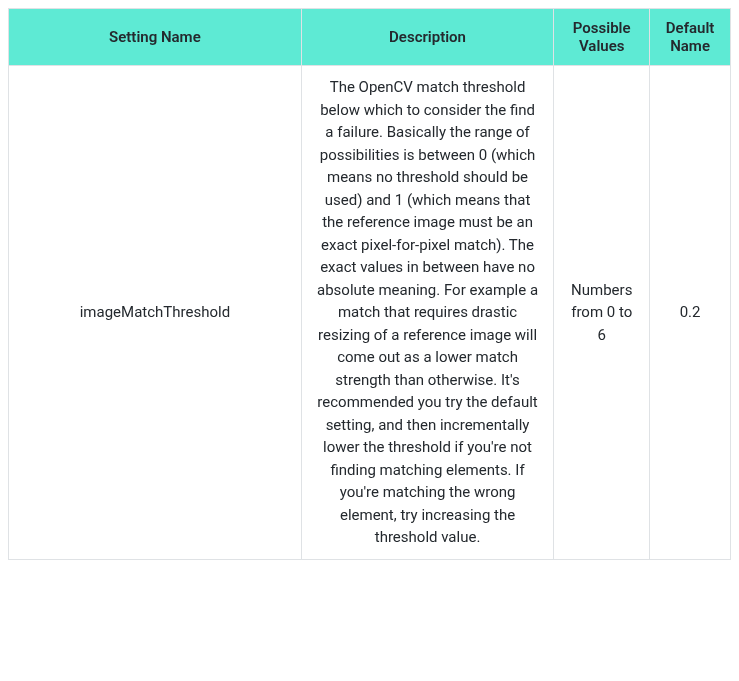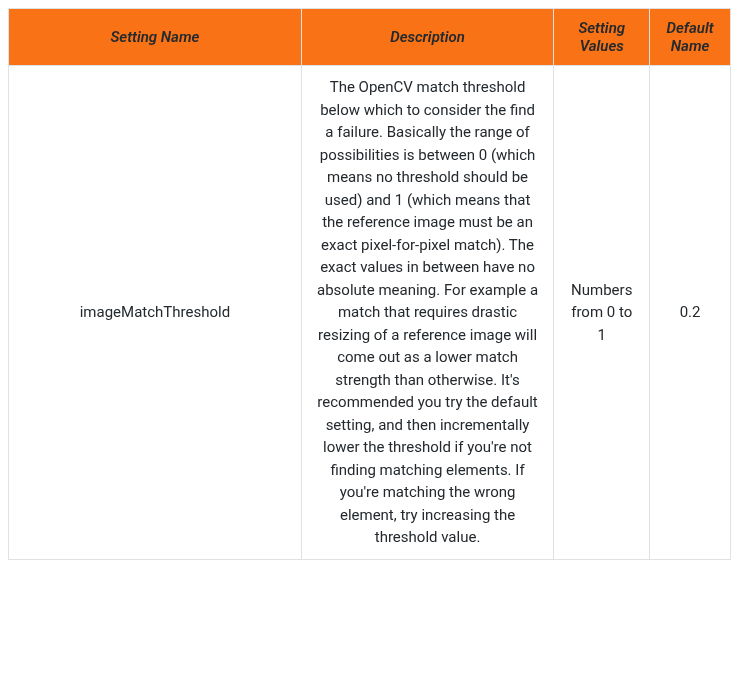--- a/index.html
+++ b/index.html
@@ -19,23 +19,22 @@
       border-collapse: collapse;
       border: 1px solid #dfe2e5;
     }
     th, td {
       border: 1px solid #dfe2e5;
       padding: 10px 14px;
       vertical-align: middle;
     }
     th {
       font-weight: 600;
-      background: #f97316;
+      background: #5eead4;
       color: #24292e;
-      font-style: italic;
     }
     td {
       text-align: center;
       line-height: 1.5;
     }
     .col-name {
       width: 290px;
       word-break: break-word;
     }
     .col-desc {
@@ -49,25 +48,25 @@
     }
   </style>
 </head>
 <body>
 
 <table>
   <thead>
     <tr>
       <th class="col-name">Setting Name</th>
       <th class="col-desc">Description</th>
-      <th class="col-possible">Setting Values</th>
+      <th class="col-possible">Possible Values</th>
       <th class="col-default">Default Name</th>
     </tr>
   </thead>
   <tbody>
     <tr>
       <td class="col-name">imageMatchThreshold</td>
       <td class="col-desc">The OpenCV match threshold below which to consider the find a failure. Basically the range of possibilities is between 0 (which means no threshold should be used) and 1 (which means that the reference image must be an exact pixel-for-pixel match). The exact values in between have no absolute meaning. For example a match that requires drastic resizing of a reference image will come out as a lower match strength than otherwise. It's recommended you try the default setting, and then incrementally lower the threshold if you're not finding matching elements. If you're matching the wrong element, try increasing the threshold value.</td>
-      <td class="col-possible">Numbers from 0 to 1</td>
+      <td class="col-possible">Numbers from 0 to 6</td>
       <td class="col-default">0.2</td>
     </tr>
   </tbody>
 </table>
 
 </body></html>

